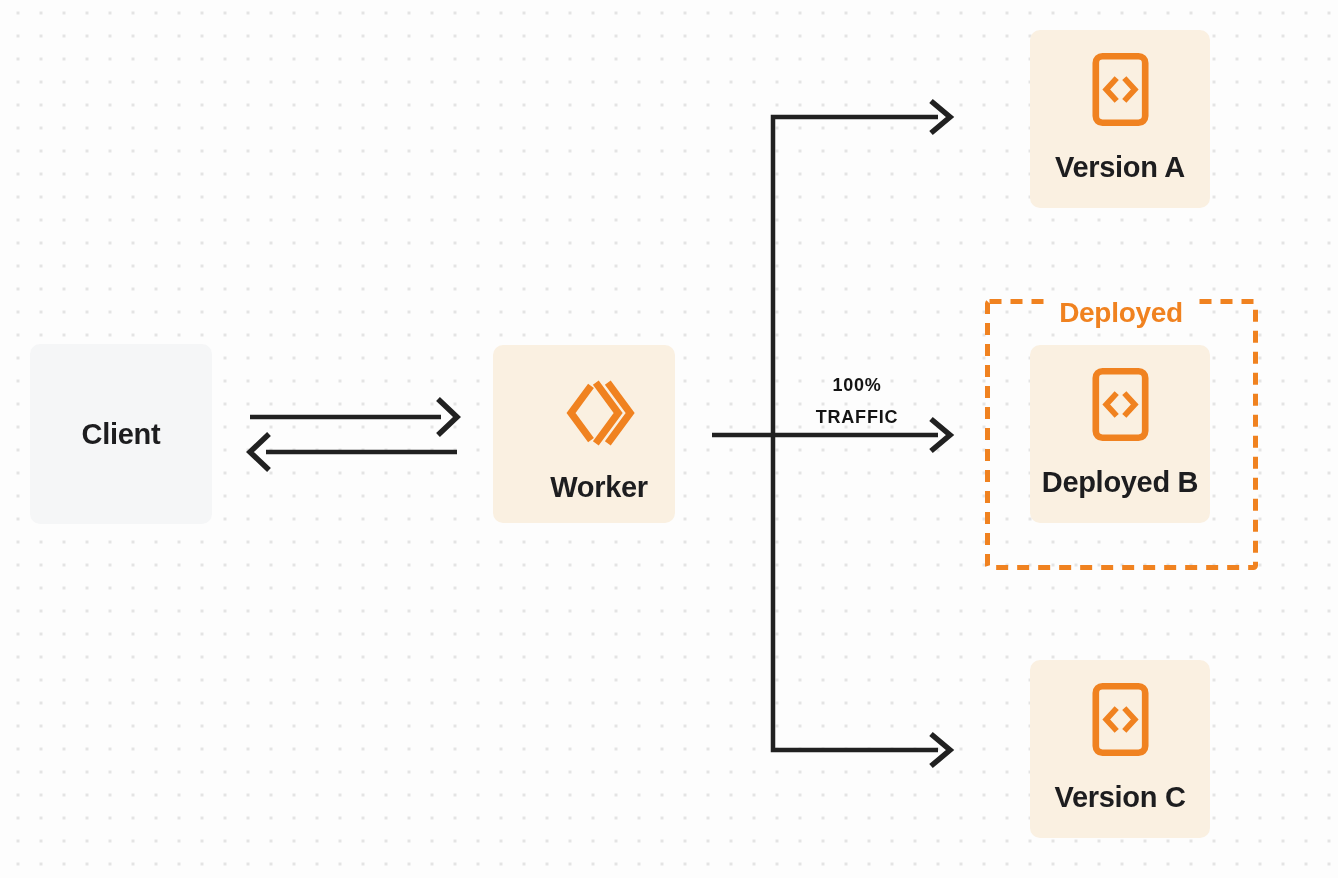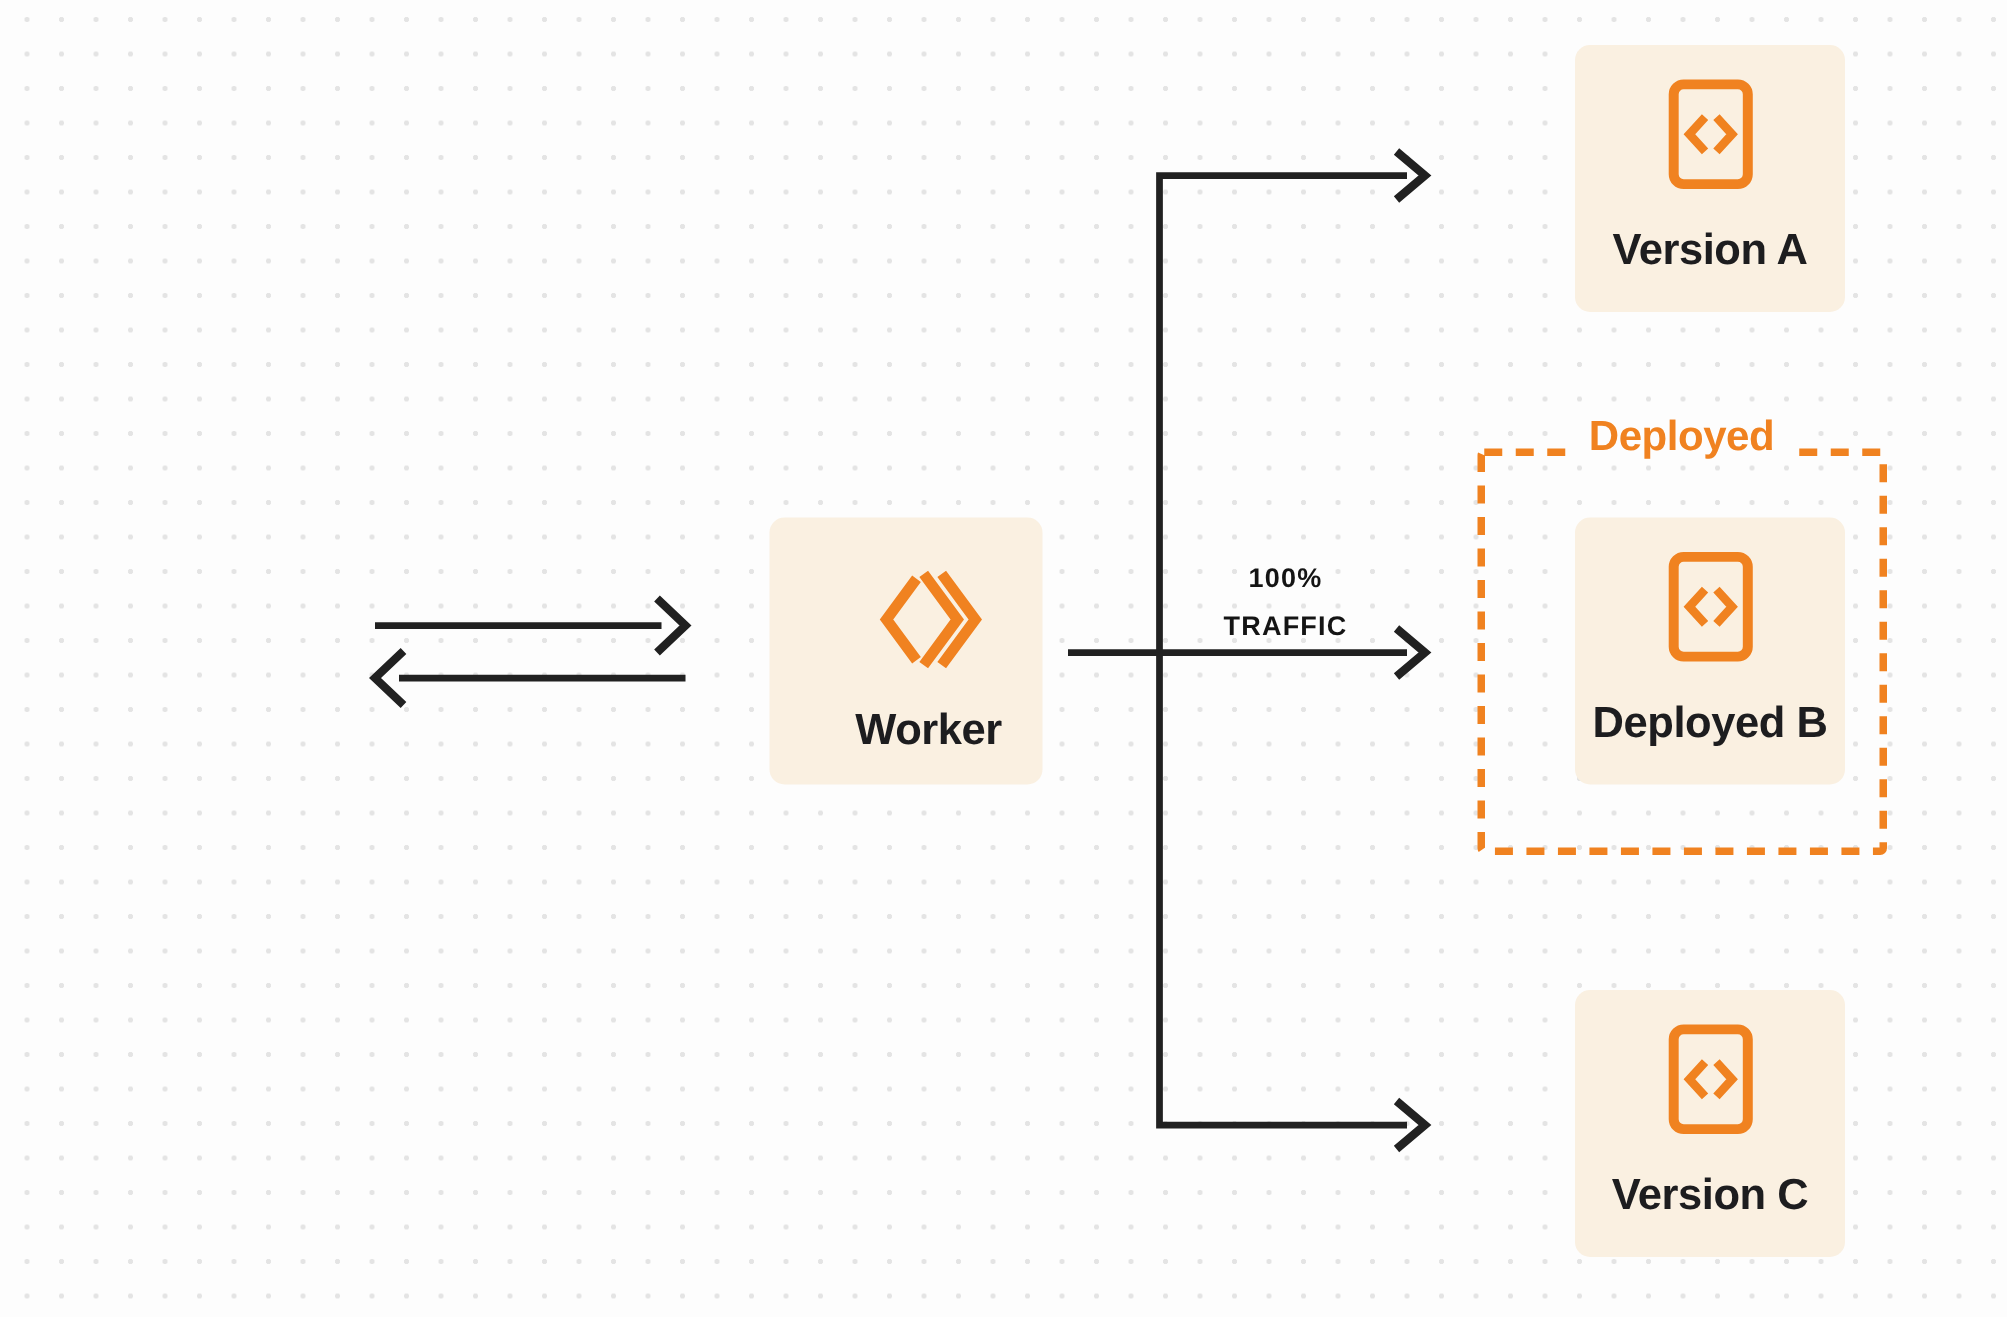--- a/index.html
+++ b/index.html
@@ -23,21 +23,20 @@
     width: 1338px; height: 878px;
     pointer-events: none;
   }
 
   .node {
     position: absolute;
     border-radius: 10px;
     display: flex;
     flex-direction: column;
     align-items: center;
-    margin-left: 20px;
   }
   .node-label {
     font-weight: bold;
     font-size: 29px;
     color: #1d1d1f;
     letter-spacing: -0.3px;
     white-space: nowrap;
   }
 
   .client-node {
@@ -74,21 +73,21 @@
     font-weight: bold;
     font-size: 18px;
     line-height: 32px;
     color: #141414;
     letter-spacing: 0.8px;
     margin-top: 20px;
   }
 
   .deployed-label {
     position: absolute;
-    left: 987px; top: 276px;
+    left: 987px; top: 298px;
     width: 268px;
     text-align: center;
     pointer-events: none;
   }
   .deployed-label span {
     display: inline-block;
     background: #fdfdfd;
     padding: 0 12px;
     font-weight: bold;
     font-size: 28px;
@@ -125,20 +124,23 @@
 
     <path d="M 931,734 L 950,750 L 931,766" stroke="#212121" stroke-width="5.5" fill="none" stroke-linejoin="miter"></path>
 
     <rect x="987.5" y="301.5" width="268" height="266" rx="2" fill="none" stroke="#f08220" stroke-width="5" stroke-dasharray="12 9"></rect>
   </svg>
 
   <div class="deployed-label">
     <span>Deployed</span>
   </div>
 
+  <div class="node client-node">
+    <div class="node-label">Client</div>
+  </div>
 
   <div class="node worker-node">
     <div class="icon-wrap">
       <svg width="74" height="72" viewBox="0 0 90 90" xmlns="http://www.w3.org/2000/svg" fill="none" stroke="#f08220" stroke-width="9" stroke-linejoin="miter">
         <path d="M 35,11 L 10,45 L 35,79"></path>
         <path d="M 41,7 L 69,45 L 41,83"></path>
         <path d="M 56,7 L 84,45 L 56,83"></path>
       </svg>
     </div>
     <div class="node-label">Worker</div>

